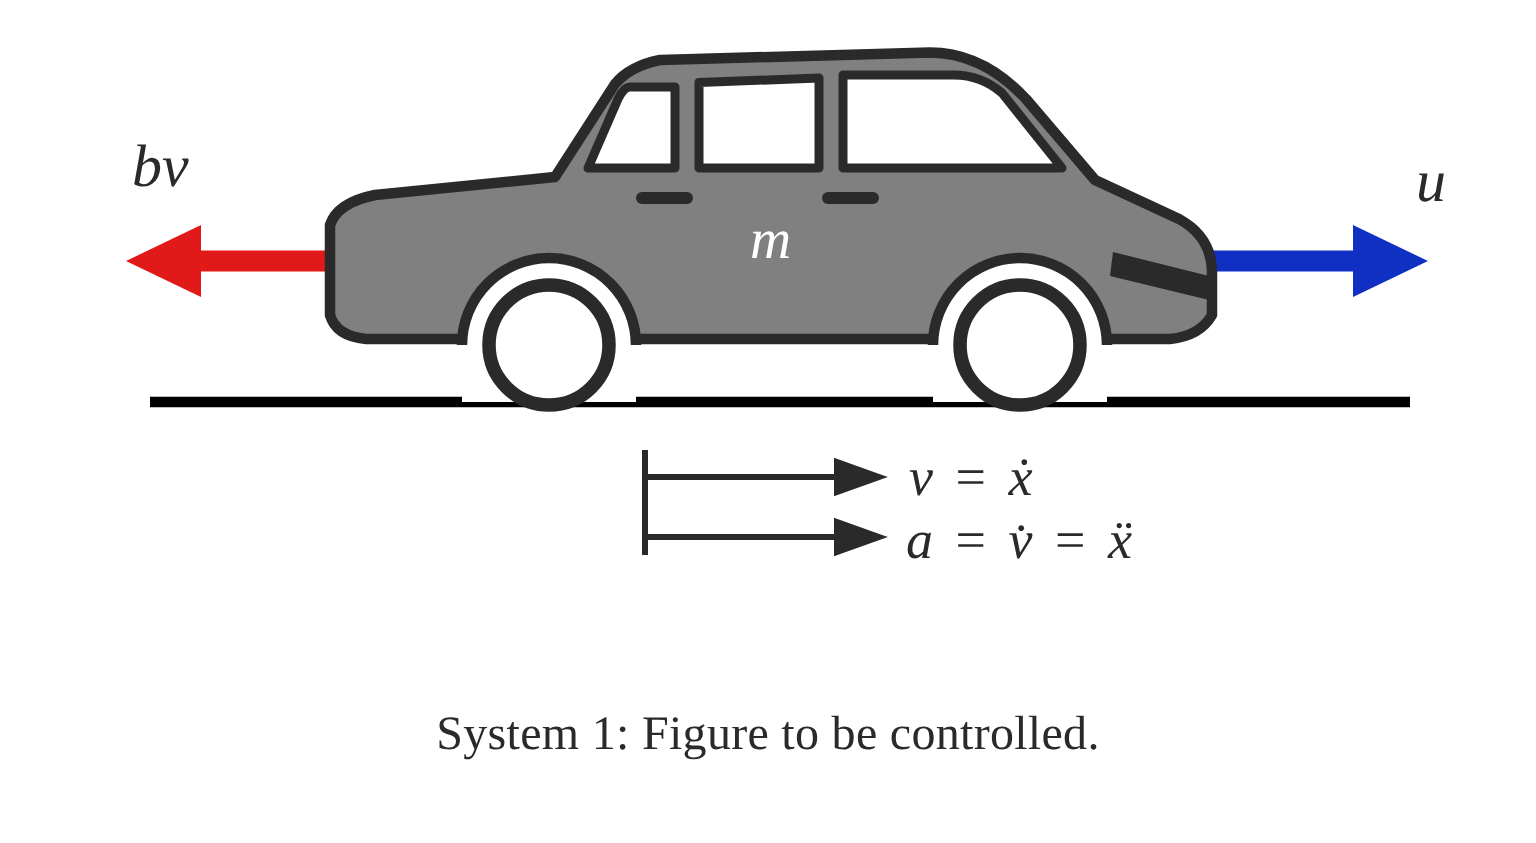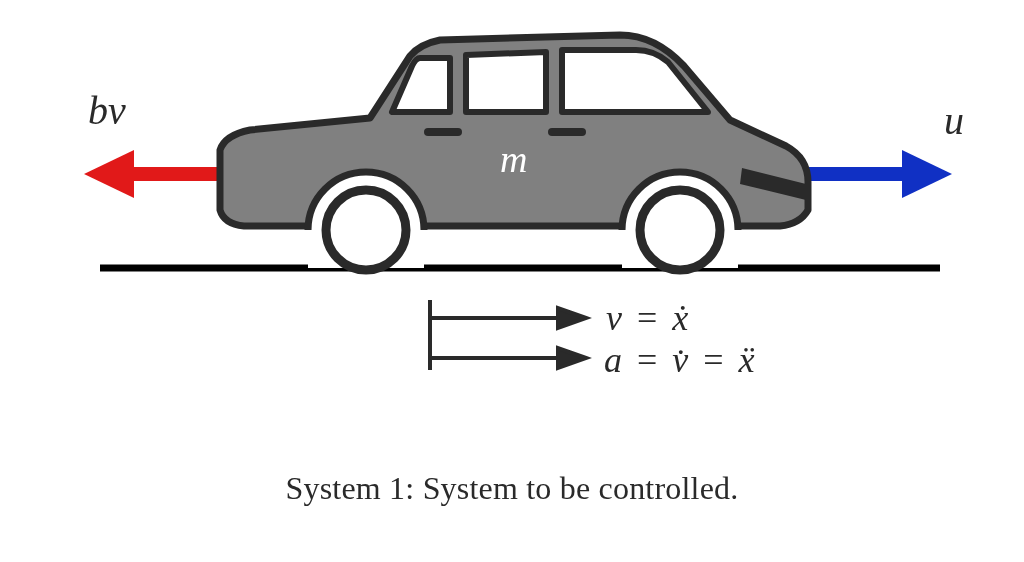--- a/index.html
+++ b/index.html
@@ -115,16 +115,16 @@
       <tspan dx="6" font-style="normal">=</tspan>
       <tspan dx="6">v̇</tspan>
       <tspan dx="6" font-style="normal">=</tspan>
       <tspan dx="6">ẍ</tspan>
     </text>
   </g>
 </svg>
 
 <div class="caption">
   <span>System 1:</span>
-  <span>System to be controlled.</span>
+  <span>Figure to be controlled.</span>
 </div>
 
 </div>
 
 </body></html>

